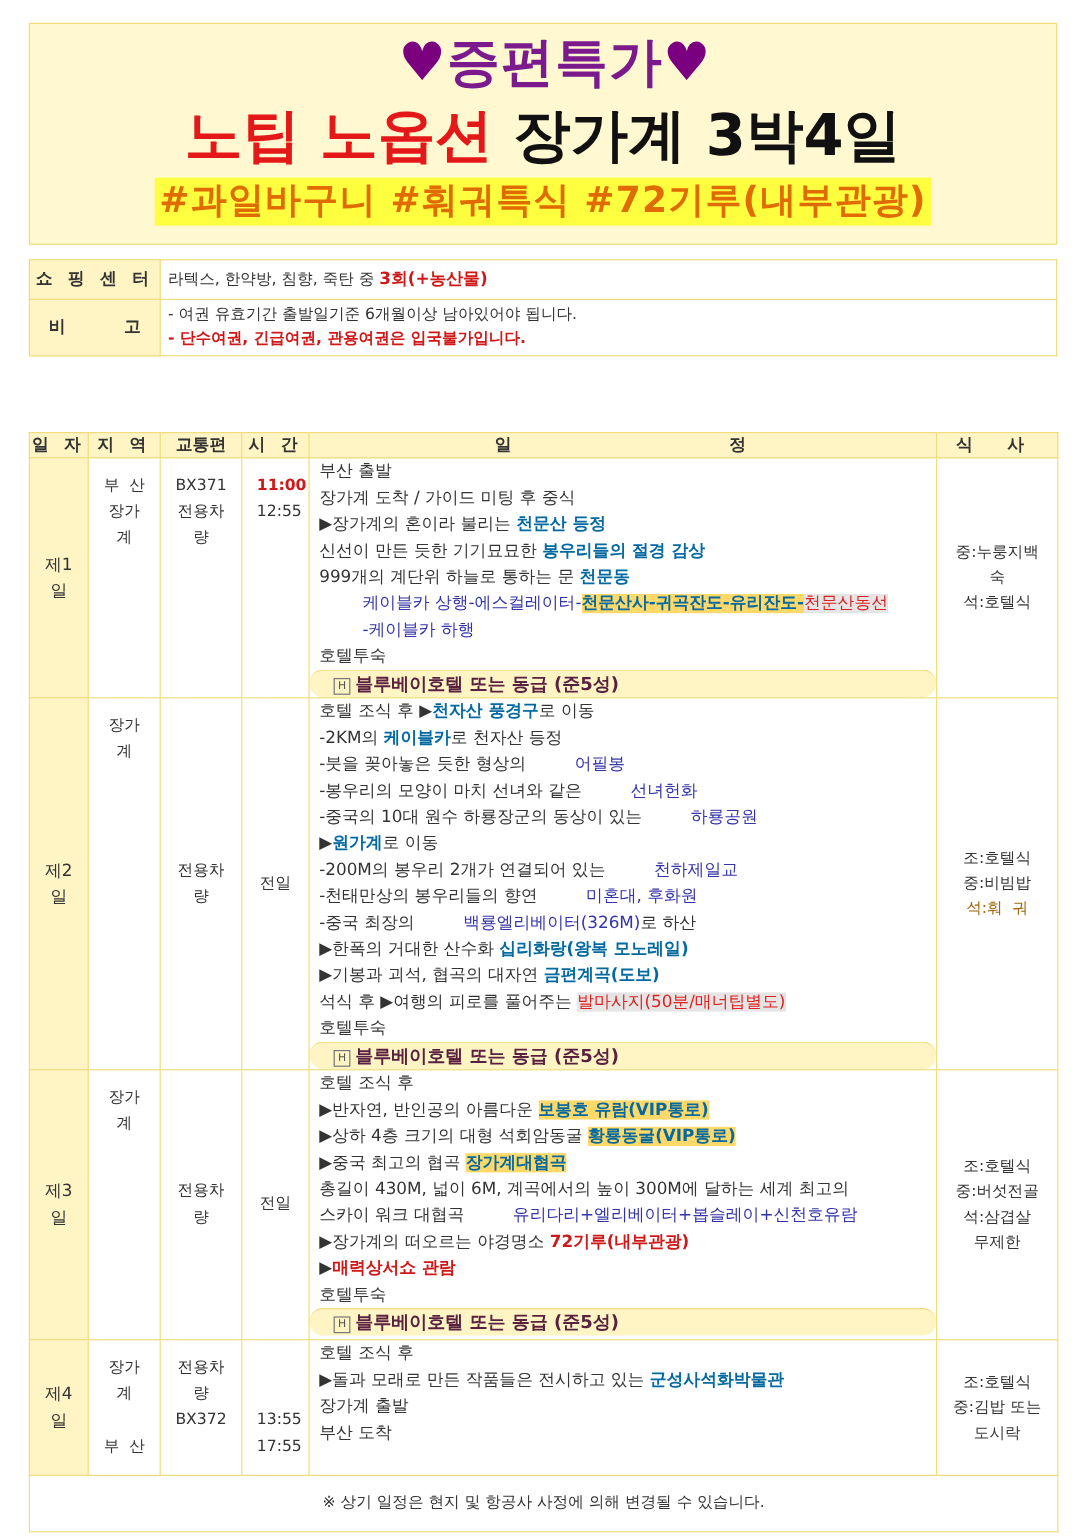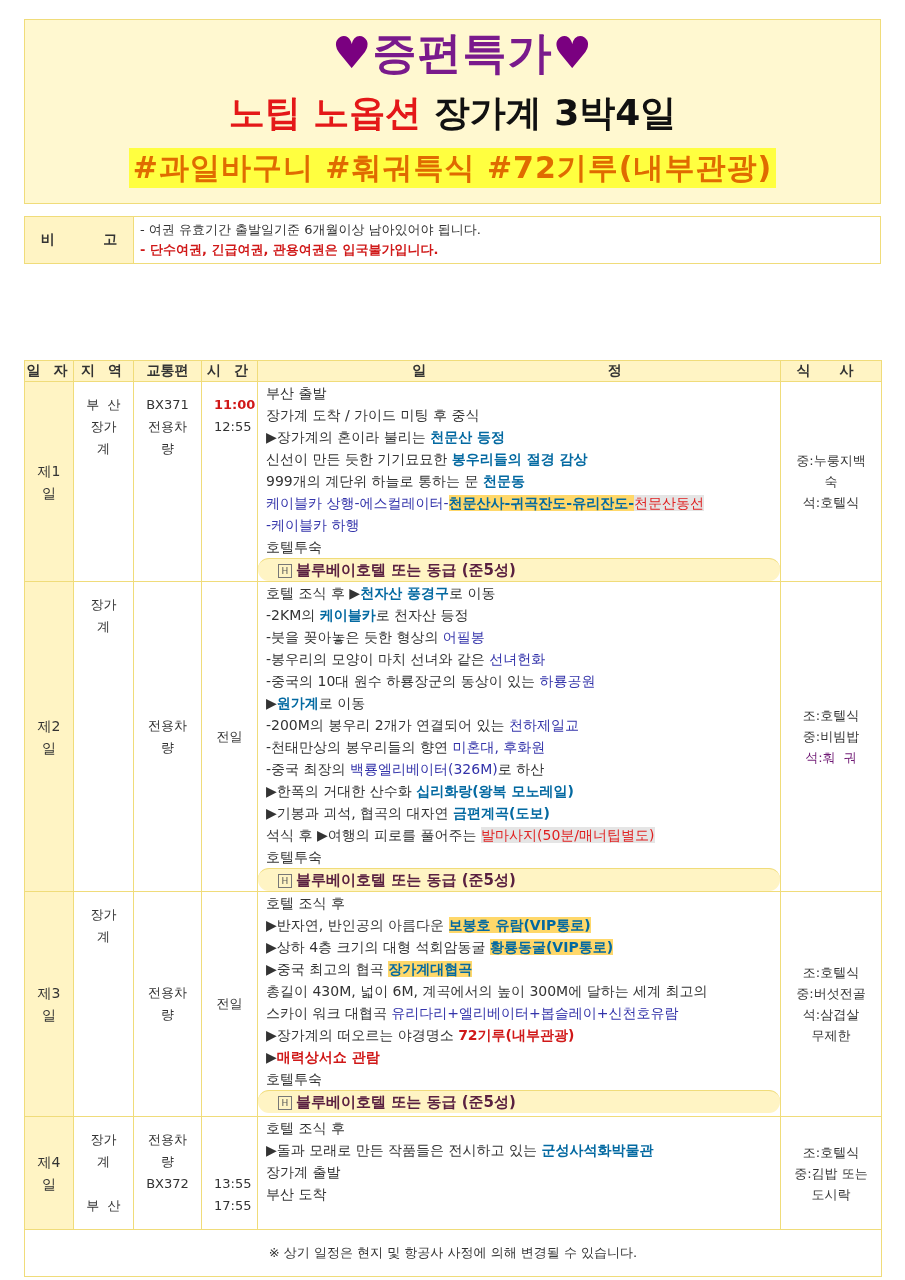--- a/index.html
+++ b/index.html
@@ -4,47 +4,47 @@
 <style>
   html, body { margin: 0; padding: 0; background: #ffffff; }
   body { width: 905px; height: 1280px; position: relative; font-family: "DejaVu Sans", sans-serif; color: #333; }
   .header-box {
     position: absolute; left: 24px; top: 19px; width: 857px; height: 185px;
     background: #fff8d0; border: 1px solid #f0dc7a; box-sizing: border-box;
     text-align: center;
   }
   .promo { margin-top: 6px; font-size: 44px; font-weight: bold; color: #7a1a8c; line-height: 54px; letter-spacing: 1px; padding-left: 20px; }
   .promo .heart { color: #7a0080; }
-  .title { font-size: 36px; font-weight: bold; line-height: 62px; margin-top: 2px; }
+  .title { font-size: 48px; font-weight: bold; line-height: 62px; margin-top: 2px; }
   .title .red { color: #e41818; }
   .title .black { color: #111; }
   .tags { display: inline-block; margin-top: 4px; background: #ffff40; color: #e06b00; font-size: 30px; font-weight: bold; line-height: 40px; padding: 0 4px; letter-spacing: 1px; }
 
   table { border-collapse: collapse; table-layout: fixed; }
   td, th { border: 1px solid #f0dc7a; box-sizing: border-box; }
 
   .info { position: absolute; left: 24px; top: 216px; width: 857px; }
   .info td.lab { background: #fff4c4; font-weight: bold; font-size: 14px; color: #333; text-align: center; width: 109px; letter-spacing: 4px; }
   .info td.val { font-size: 13px; color: #333; padding: 2px 6px; line-height: 20px; }
   .blue-b { color: #1a1ab0; font-weight: bold; }
   .red-b { color: #d01818; font-weight: bold; }
-  .red { color: #701a75; }
+  .red { color: #a16207; }
 
   .sched { position: absolute; left: 24px; top: 360px; width: 857px; }
   .sched th { background: #fff4c4; font-size: 14px; font-weight: bold; height: 21px; padding: 0; color: #333; letter-spacing: 4px; }
   .sched td { vertical-align: top; font-size: 13px; padding: 12px; text-align: center; line-height: 22px; }
   .sched td.day { background: #fff4c4; vertical-align: middle; font-size: 14px; }
   .sched td.meal { vertical-align: middle; line-height: 21px; }
   .sched td.mid { vertical-align: middle; }
   .sched td.itin { text-align: left; padding: 0; }
   .itin .ln { padding-left: 8px; height: 22px; line-height: 22px; white-space: nowrap; font-size: 14px; }
   .itin .hotel { background: #fff4c4; border-top: 1px solid #f0dc7a; color: #5a2040; font-weight: bold; font-size: 15px; padding-left: 20px; height: 22px; line-height: 22px; border-radius: 11px; }
   .hbox { display: inline-block; width: 12px; height: 12px; border: 1px solid #777; font-size: 9px; line-height: 12px; text-align: center; color: #555; font-weight: normal; vertical-align: 1px; margin-right: 4px; }
   .nb { color: #0369a1; font-weight: bold; }
-  .nl { color: #3333aa; }
+  .nl { color: #3333aa; margin-left: 36px; }
   .hl { background: #ffd86a; }
   .hl-red { background: #e5e5e5; color: #e02020; font-weight: normal; }
   .time-red { color: #d01818; font-weight: bold; }
   .footnote { text-align: center !important; font-size: 13px; line-height: 18px; color: #333; vertical-align: middle !important; }
   .stack div { height: 22px; line-height: 22px; }
 </style>
 </head>
 <body>
 
 <div class="header-box">
@@ -56,20 +56,24 @@
   </div>
   <div class="tags">#과일바구니 #훠궈특식 #72기루(내부관광)</div>
 </div>
 
 <table class="info">
   <colgroup>
       <col style="width:109px">
       <col>
     </colgroup>
   <tbody>
+  <tr style="height:33px">
+    <td class="lab">쇼 핑 센 터</td>
+    <td class="val"><span>라텍스, 한약방, 침향, 죽탄 중 </span><span class="red-b" style="font-size:14px">3회(+농산물)</span></td>
+  </tr>
   <tr style="height:47px">
     <td class="lab" style="letter-spacing:0; white-space:pre">비          고</td>
     <td class="val">
       <div>- 여권 유효기간 출발일기준 6개월이상 남아있어야 됩니다.</div>
       <div class="red-b">- 단수여권, 긴급여권, 관용여권은 입국불가입니다.</div>
     </td>
   </tr>
 </tbody>
   </table>
 

